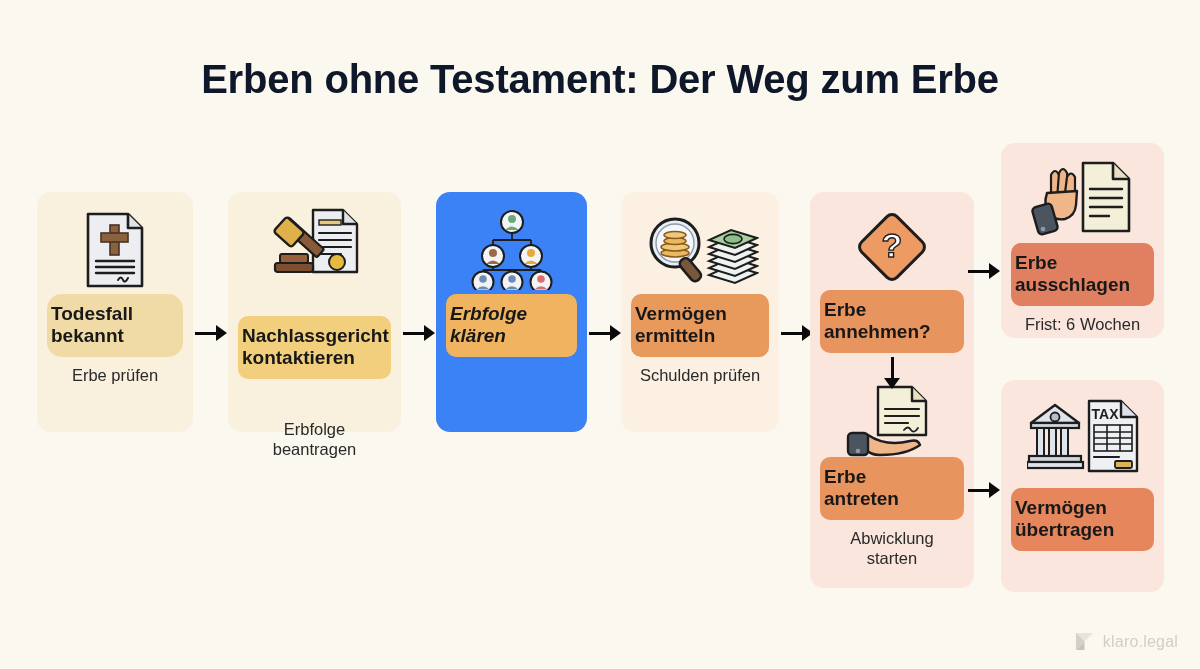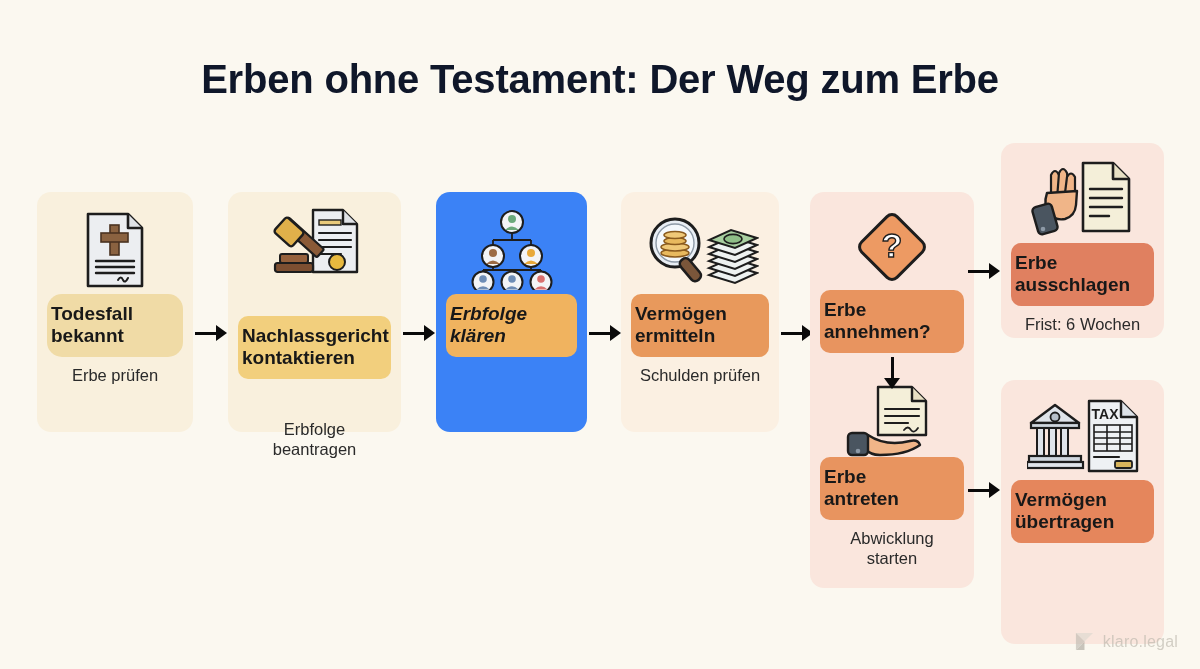--- a/index.html
+++ b/index.html
@@ -350,21 +350,21 @@
   </div>
   <div class="band" style="background:#e08060;">
     <span>Erbe</span><br>
     <span>ausschlagen</span>
   </div>
   <div class="subtitle">
     <span>Frist: 6 Wochen</span>
   </div>
 </div>
 
-<div class="card" style="left:1001px; top:380px; width:163px; height:264px; background:#fae6dd; padding:12px 6px 0;">
+<div class="card" style="left:1001px; top:380px; width:163px; height:212px; background:#fae6dd; padding:12px 6px 0;gap:8px;">
   <div class="icon-area" style="height:88px;">
     <svg width="112" height="78" viewBox="0 0 112 78">
       <path d="M4 26 L28 8 L52 26 Z" fill="#dfe4ea" stroke="#1d1d1d" stroke-width="2.4" stroke-linejoin="round"></path>
       <circle cx="28" cy="20" r="4.5" fill="#b6bfc9" stroke="#1d1d1d" stroke-width="1.8"></circle>
       <rect x="4" y="26" width="48" height="5" fill="#cfd6de" stroke="#1d1d1d" stroke-width="2.2"></rect>
       <g fill="#dfe4ea" stroke="#1d1d1d" stroke-width="2">
         <rect x="10" y="31" width="7" height="28"></rect>
         <rect x="22" y="31" width="7" height="28"></rect>
         <rect x="34" y="31" width="7" height="28"></rect>
       </g>

